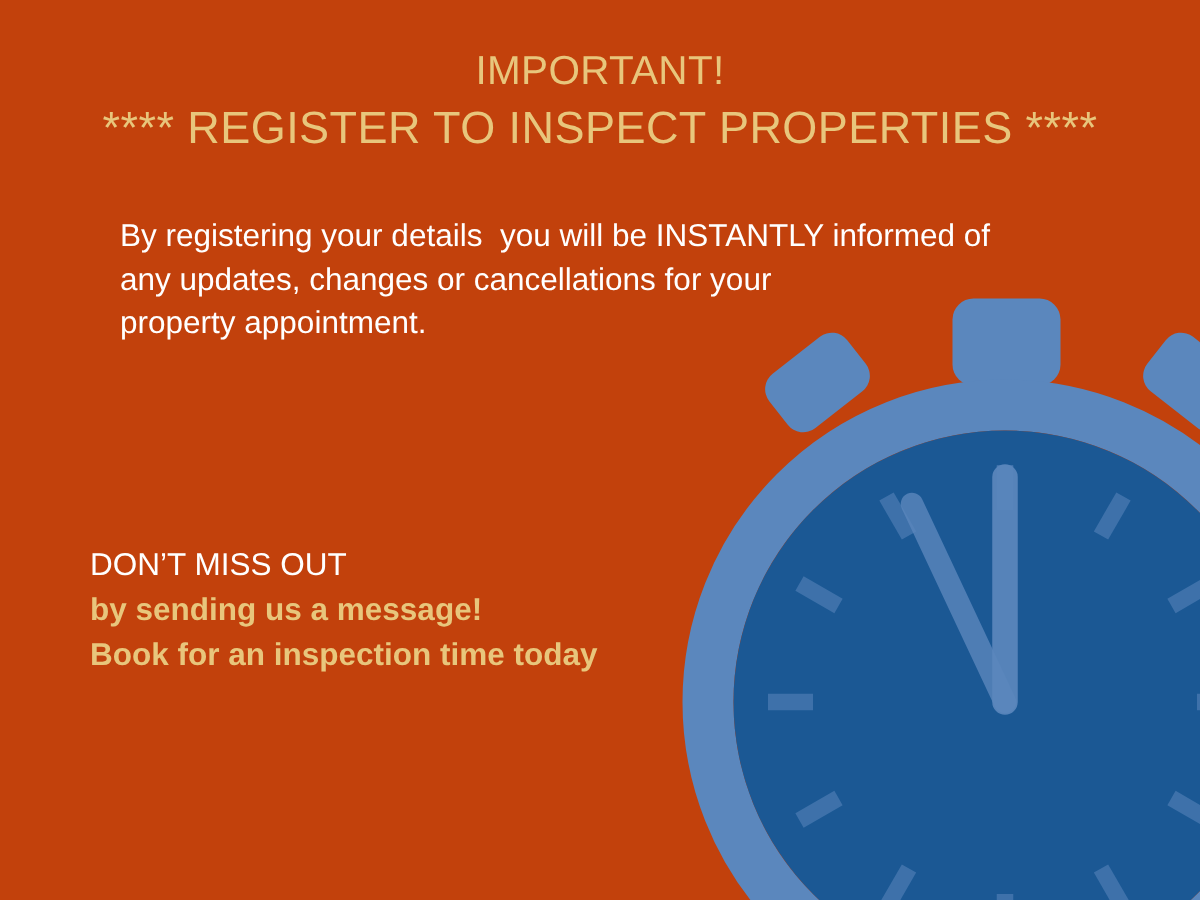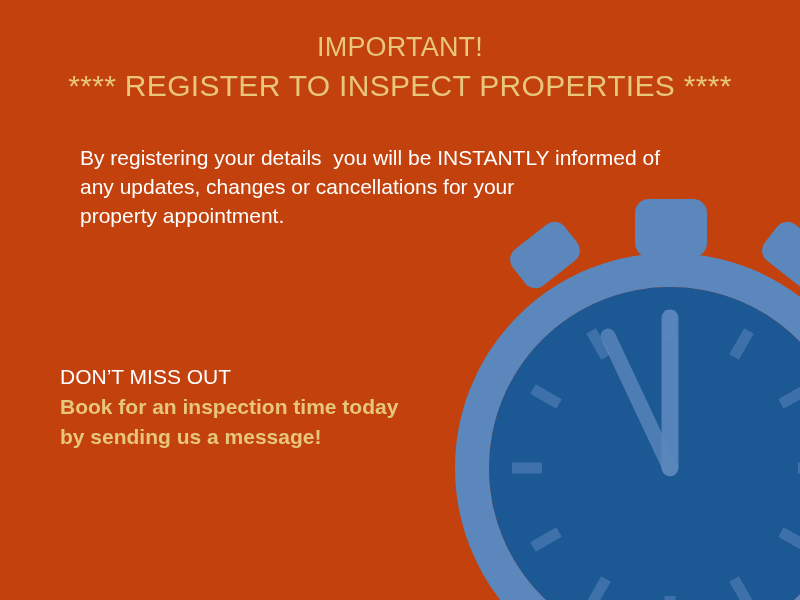--- a/index.html
+++ b/index.html
@@ -153,18 +153,18 @@
 
     <div class="body-block">
       <div class="para">By registering your details  you will be INSTANTLY informed of
 any updates, changes or cancellations for your
 property appointment.</div>
       <div class="para-gap"></div>
     </div>
 
     <div class="cta-block">
       <div class="cta-white">DON’T MISS OUT</div>
+      <div class="cta-gold">by sending us a message!</div>
       <div class="cta-gold">Book for an inspection time today</div>
-      <div class="cta-gold">by sending us a message!</div>
     </div>
 
   </div>
 </div>
 
 </body></html>

